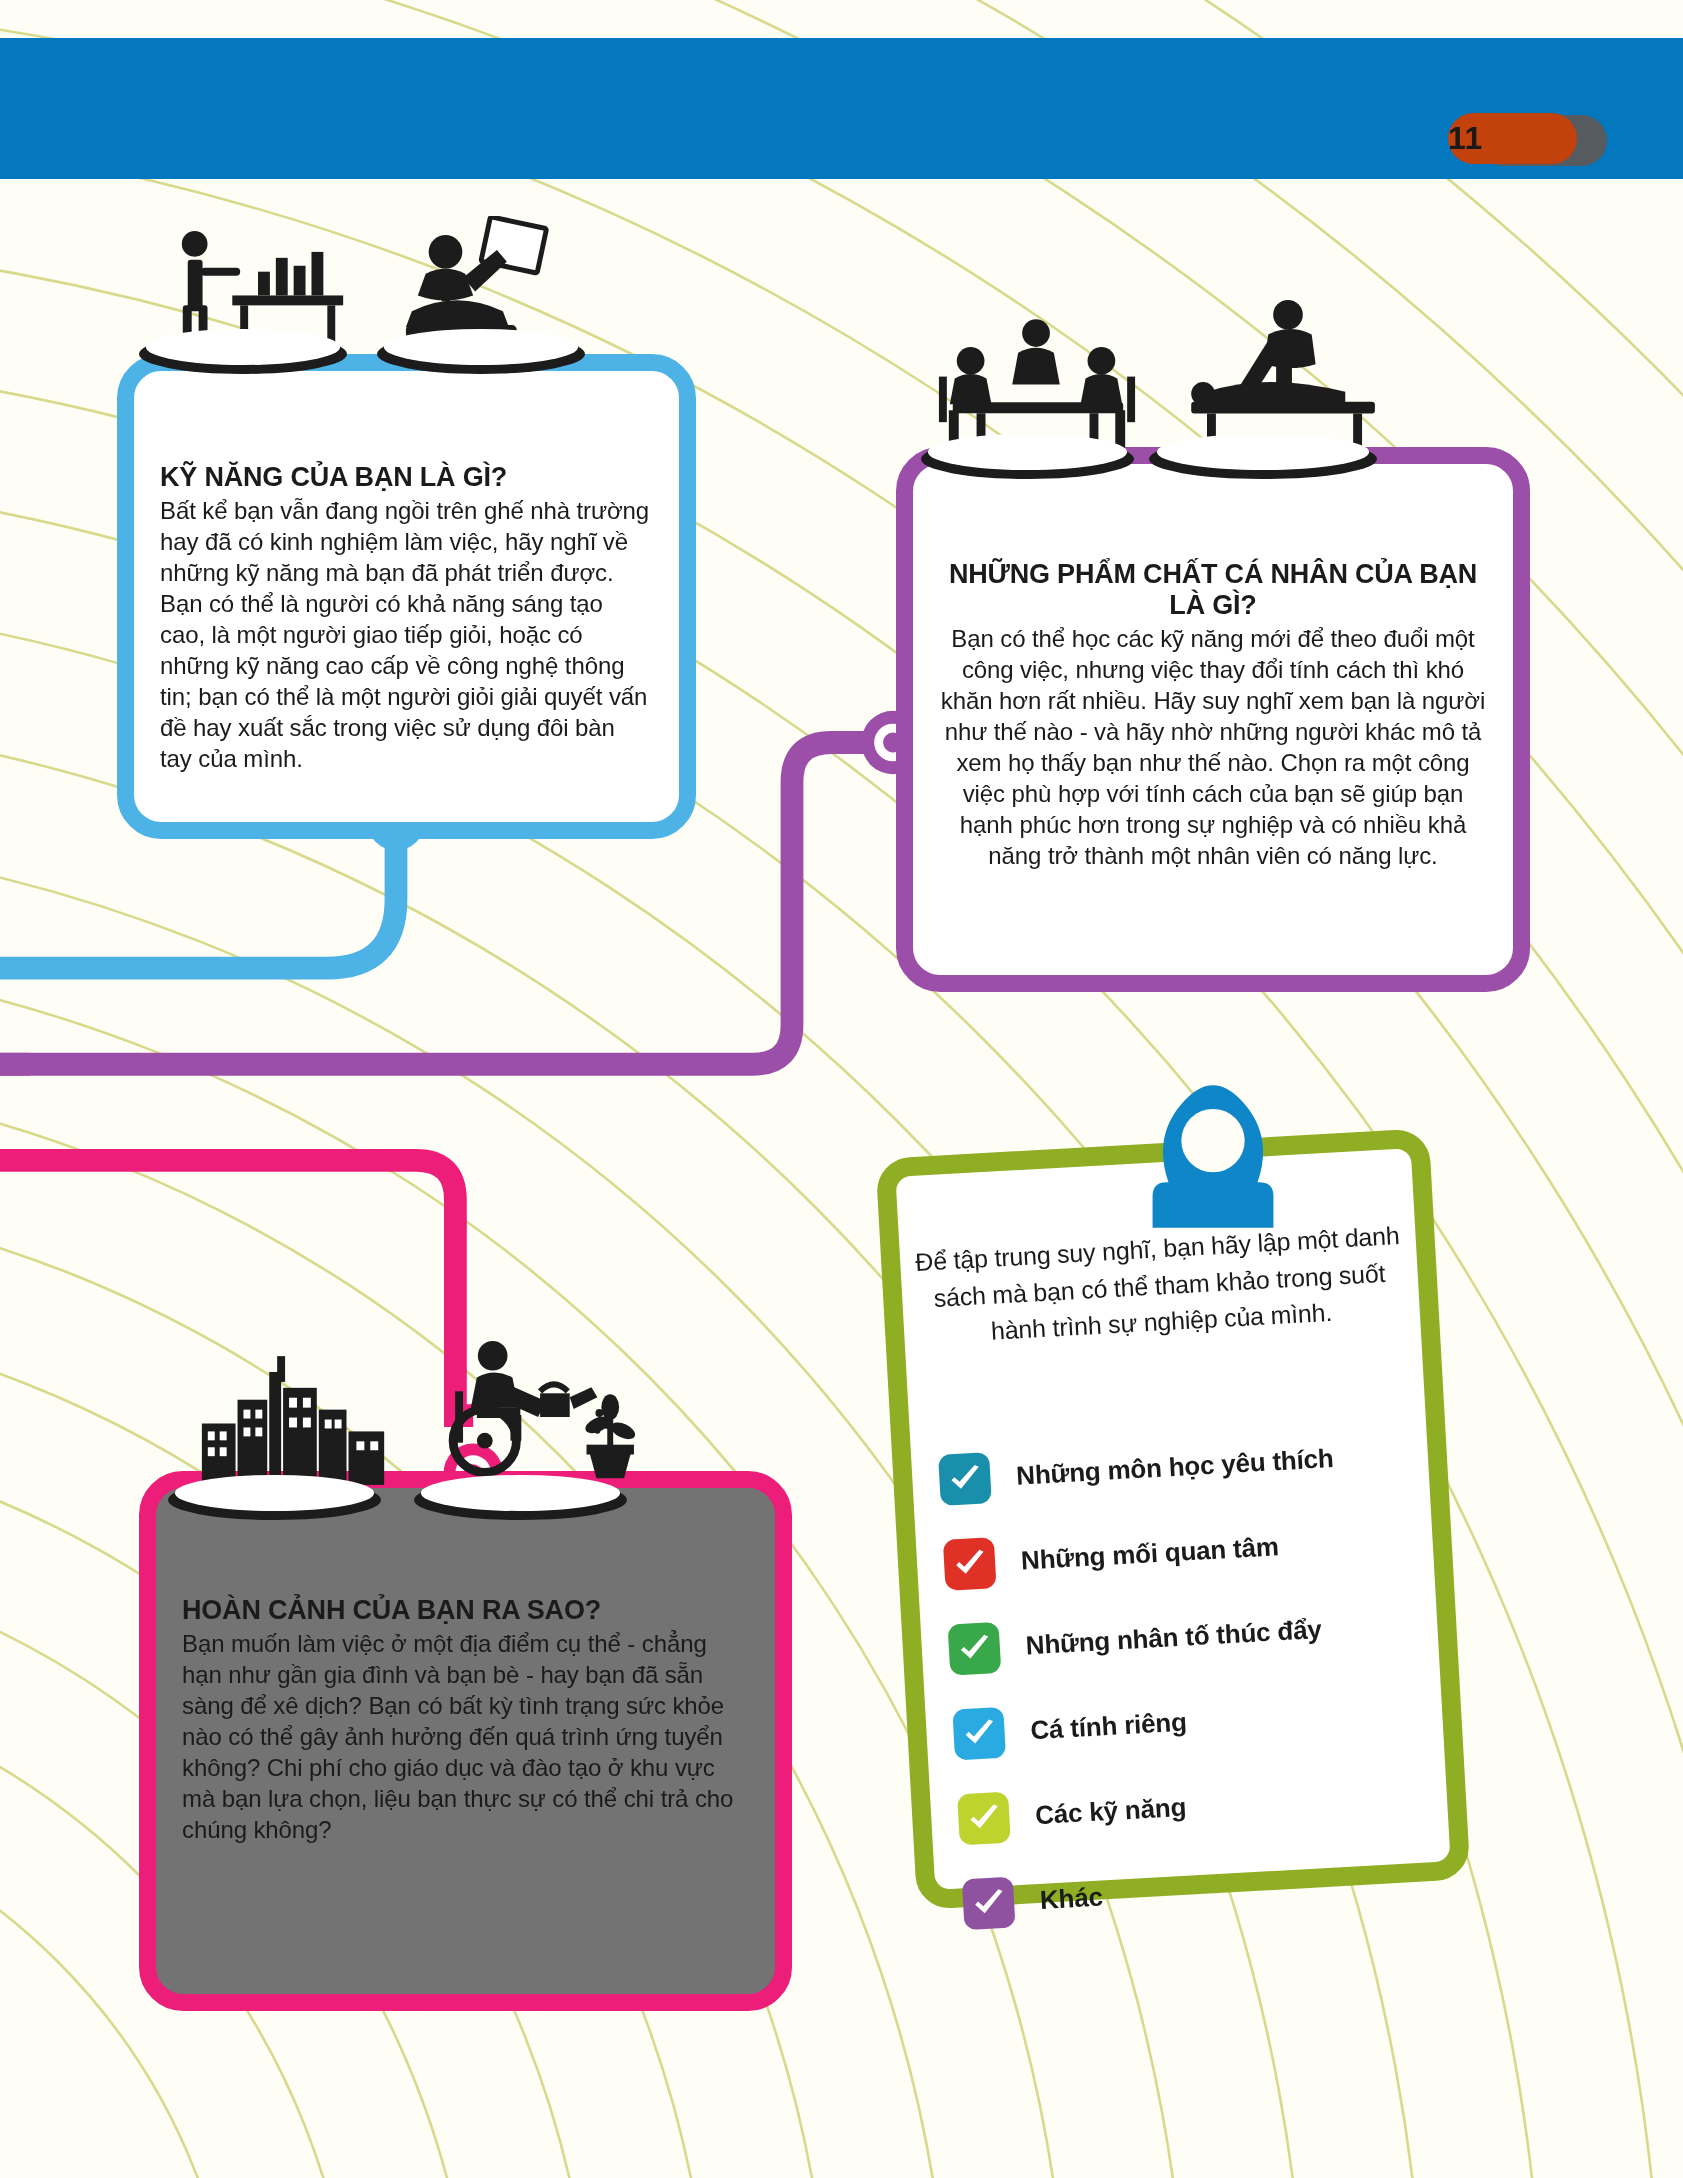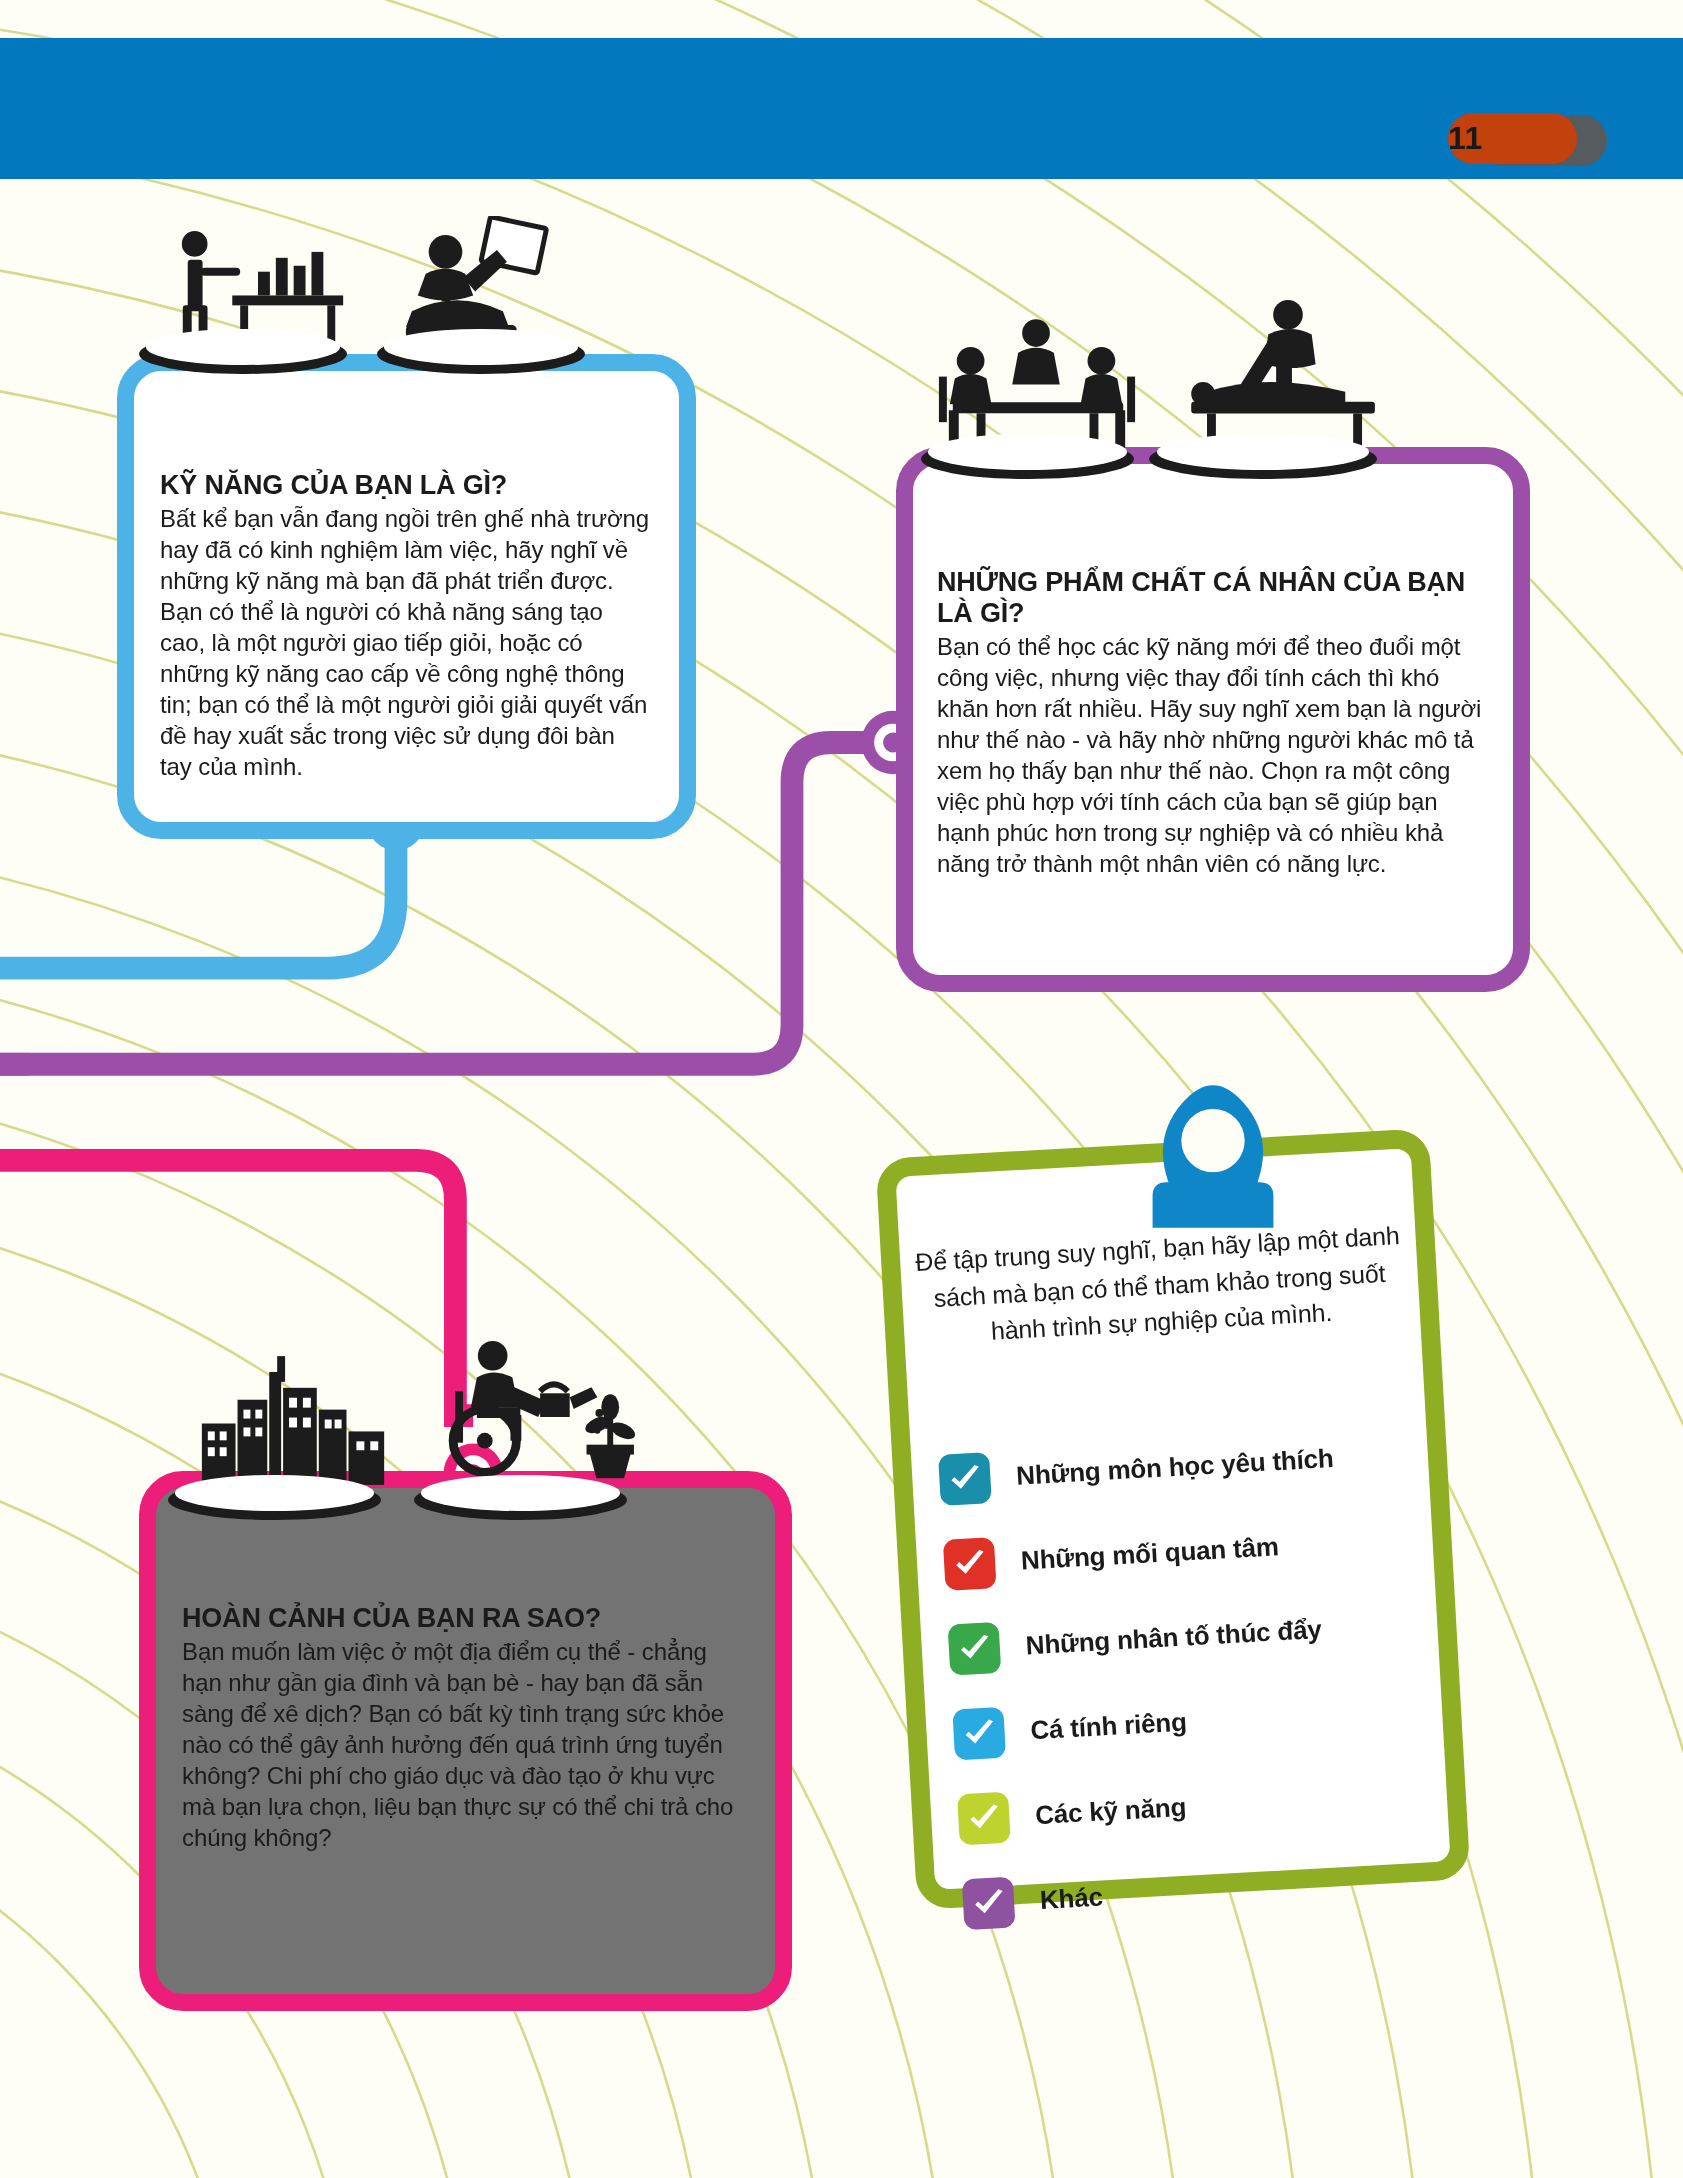--- a/index.html
+++ b/index.html
@@ -52,21 +52,20 @@
   
   .card {
     position: absolute;
     background: #ffffff;
     z-index: 30;
   }
   .card h2 {
     font-size: 27px; font-weight: 700; color: #1b1b1b;
     letter-spacing: -0.2px; line-height: 1.14;
     margin-bottom: 2px;
-    margin-top: 8px;
   }
   .card p {
     font-size: 24px; color: #1b1b1b; line-height: 1.295;
     letter-spacing: -0.1px;
   }
 
   
   #card-skills {
     left: 117px; top: 354px; width: 579px; height: 485px;
     border: 17px solid #4db3e6;
@@ -75,21 +74,21 @@
   }
   #card-skills .body { padding: 91px 26px 0 26px; }
 
   
   #card-qualities {
     left: 896px; top: 447px; width: 634px; height: 545px;
     border: 17px solid #9c4fa8;
     border-radius: 44px;
     background:#ffffff;
   }
-  #card-qualities .body { padding: 95px 24px 0 24px; }
+  #card-qualities .body { padding: 95px 24px 0 24px; text-align: center; }
 
   
   #card-circumstances {
     left: 139px; top: 1471px; width: 653px; height: 540px;
     border: 17px solid #ec1e79;
     border-radius: 44px;
     background:#737373;
   }
   #card-circumstances .body { padding: 107px 26px 0 26px; }
 

